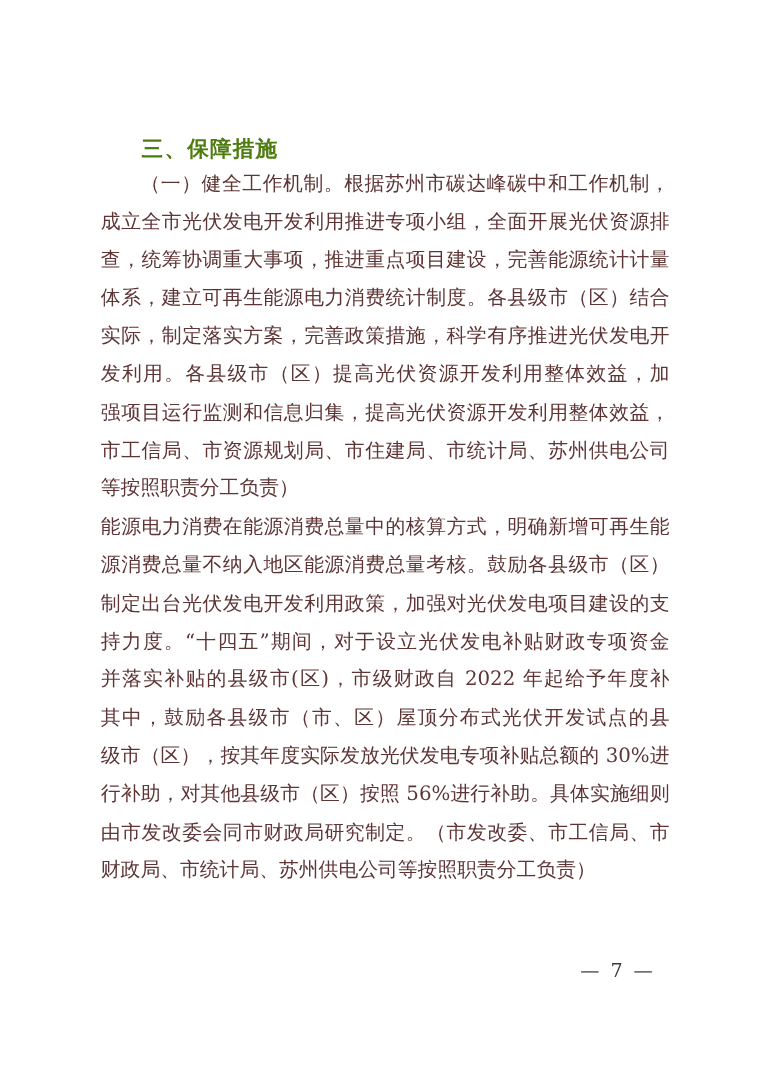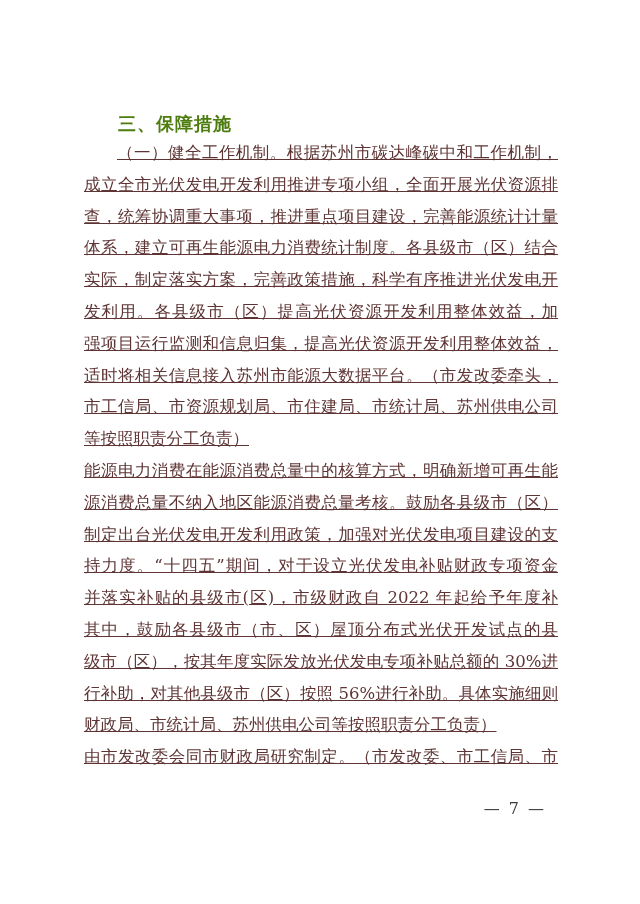--- a/index.html
+++ b/index.html
@@ -35,21 +35,20 @@
     line-height: 31.8px;
     color: #5e3434;
     font-family: "DejaVu Serif", serif;
   }
   .line {
     text-align: justify;
     text-align-last: justify;
     white-space: normal;
     height: 31.8px;
     overflow: hidden;
-    text-decoration: underline;
   }
   .line.indent {
     text-indent: 2em;
   }
   .line.last {
     text-align: left;
     text-align-last: left;
   }
   .page-number {
     position: absolute;
@@ -72,32 +71,31 @@
 
   <div class="body-block">
 
     <div class="line indent">（一）健全工作机制。根据苏州市碳达峰碳中和工作机制，</div>
     <div class="line">成立全市光伏发电开发利用推进专项小组，全面开展光伏资源排</div>
     <div class="line">查，统筹协调重大事项，推进重点项目建设，完善能源统计计量</div>
     <div class="line">体系，建立可再生能源电力消费统计制度。各县级市（区）结合</div>
     <div class="line">实际，制定落实方案，完善政策措施，科学有序推进光伏发电开</div>
     <div class="line">发利用。各县级市（区）提高光伏资源开发利用整体效益，加</div>
     <div class="line">强项目运行监测和信息归集，提高光伏资源开发利用整体效益，</div>
-    <div class="line">适时将相关信息接入苏州市能源大数据平台。（市发改委牵头，</div>
     <div class="line">市工信局、市资源规划局、市住建局、市统计局、苏州供电公司</div>
     <div class="line last">等按照职责分工负责）</div>
 
     <div class="line">能源电力消费在能源消费总量中的核算方式，明确新增可再生能</div>
     <div class="line">源消费总量不纳入地区能源消费总量考核。鼓励各县级市（区）</div>
     <div class="line">制定出台光伏发电开发利用政策，加强对光伏发电项目建设的支</div>
     <div class="line">持力度。“十四五”期间，对于设立光伏发电补贴财政专项资金</div>
     <div class="line">并落实补贴的县级市(区)，市级财政自 2022 年起给予年度补助。</div>
     <div class="line">其中，鼓励各县级市（市、区）屋顶分布式光伏开发试点的县</div>
     <div class="line">级市（区），按其年度实际发放光伏发电专项补贴总额的 30%进</div>
     <div class="line">行补助，对其他县级市（区）按照 56%进行补助。具体实施细则</div>
+    <div class="line">由市发改委会同市财政局研究制定。（市发改委、市工信局、市</div>
     <div class="line last">财政局、市统计局、苏州供电公司等按照职责分工负责）</div>
-    <div class="line">由市发改委会同市财政局研究制定。（市发改委、市工信局、市</div>
 
   </div>
 
   <div class="page-number">— 7 —</div>
 
 </div>
 
 </body></html>

